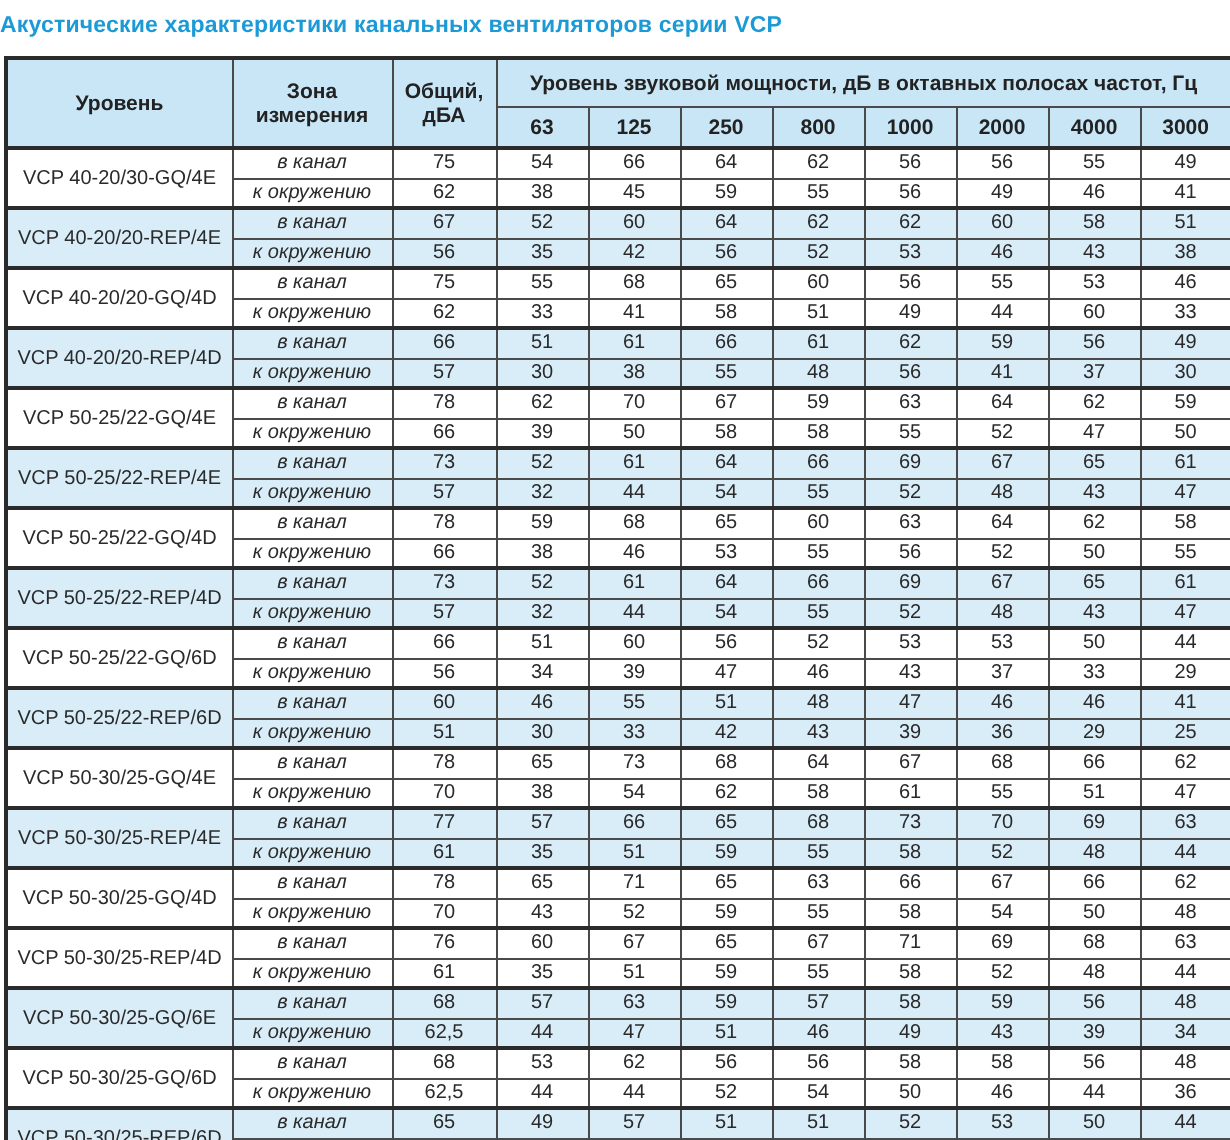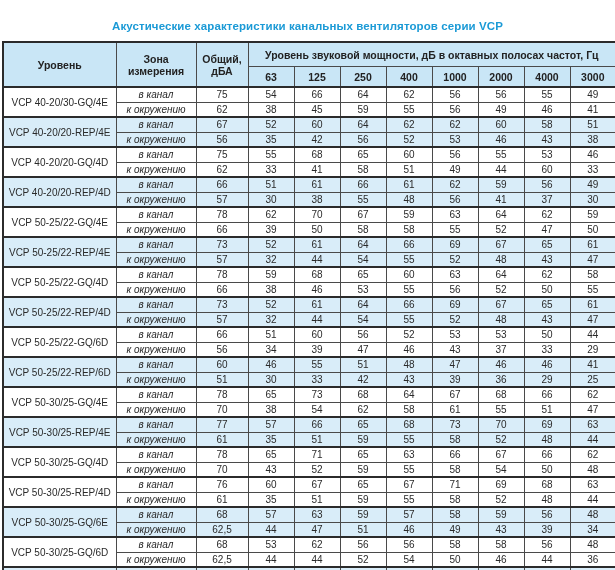--- a/index.html
+++ b/index.html
@@ -5,22 +5,21 @@
   html, body {
     margin: 0;
     padding: 0;
     width: 615px;
     height: 570px;
     background: #ffffff;
     font-family: "Liberation Sans", sans-serif;
     overflow: hidden;
   }
   .title {
-    text-align: center;
-    padding-top: 20px;
+    padding-top: 7px;
     font-size: 11.5px;
     font-weight: bold;
     color: #1b9ad6;
     letter-spacing: 0.1px;
   }
   table.acoustic {
     border-collapse: collapse;
     table-layout: fixed;
     width: 611px;
     margin: 9px 2px 0 2px;
@@ -80,21 +79,21 @@
     <tr class="hrow1">
       <th rowspan="2">Уровень</th>
       <th rowspan="2">Зона измерения</th>
       <th rowspan="2">Общий, дБА</th>
       <th colspan="8">Уровень звуковой мощности, дБ в октавных полосах частот, Гц</th>
     </tr>
     <tr class="hrow2" id="freq-row">
         <th>63</th>
         <th>125</th>
         <th>250</th>
-        <th>400</th>
+        <th>800</th>
         <th>1000</th>
         <th>2000</th>
         <th>4000</th>
         <th>3000</th>
       </tr>
   </thead>
   <tbody id="table-body">
       <tr class="group-start">
         <td rowspan="2" class="model">VCP 40-20/30-GQ/4E</td>
         <td class="zone">в канал</td>

